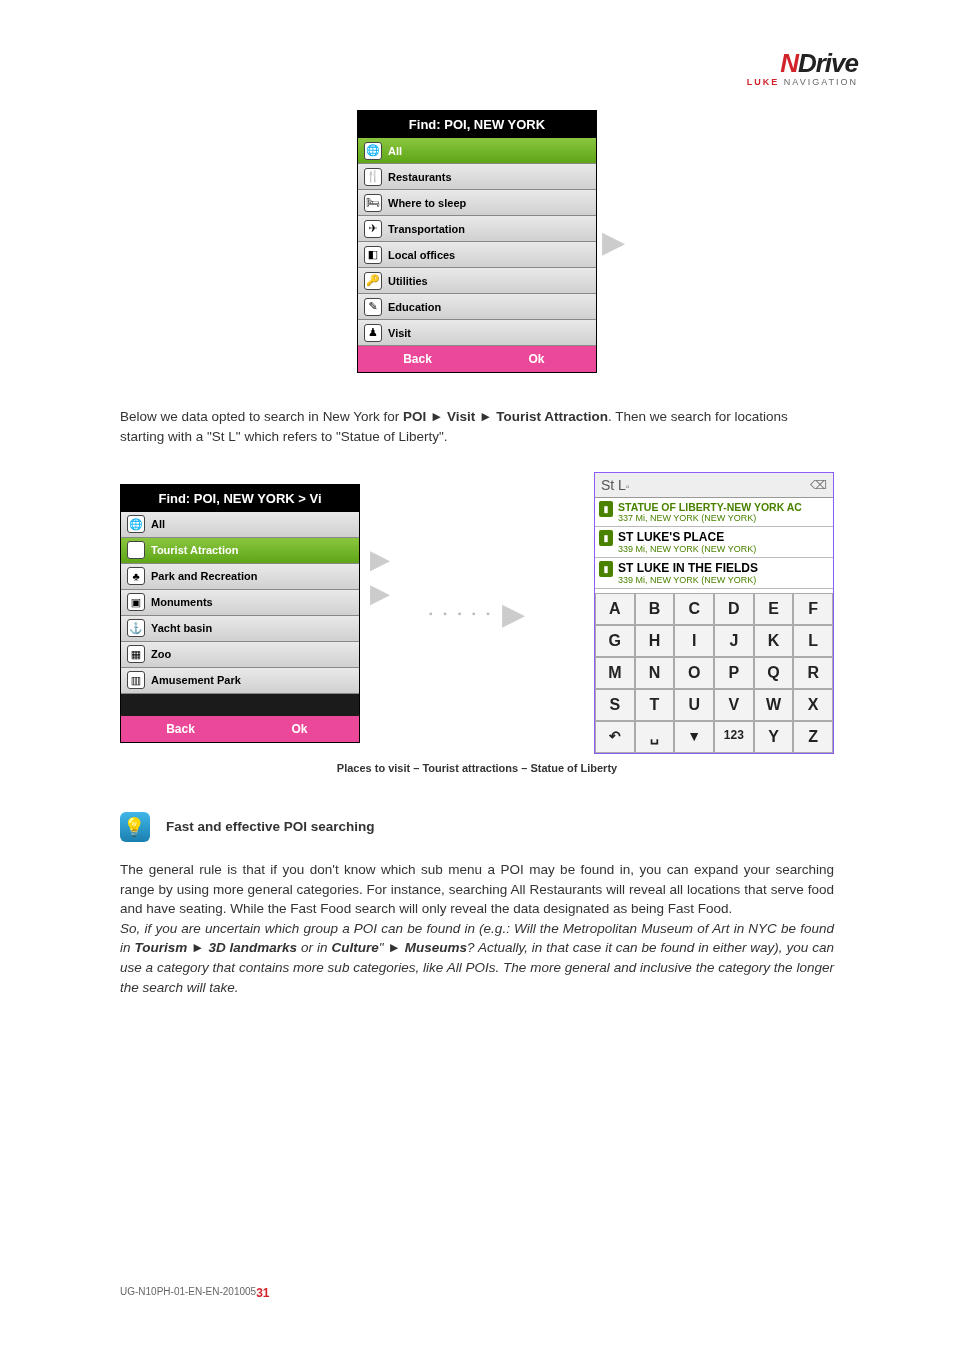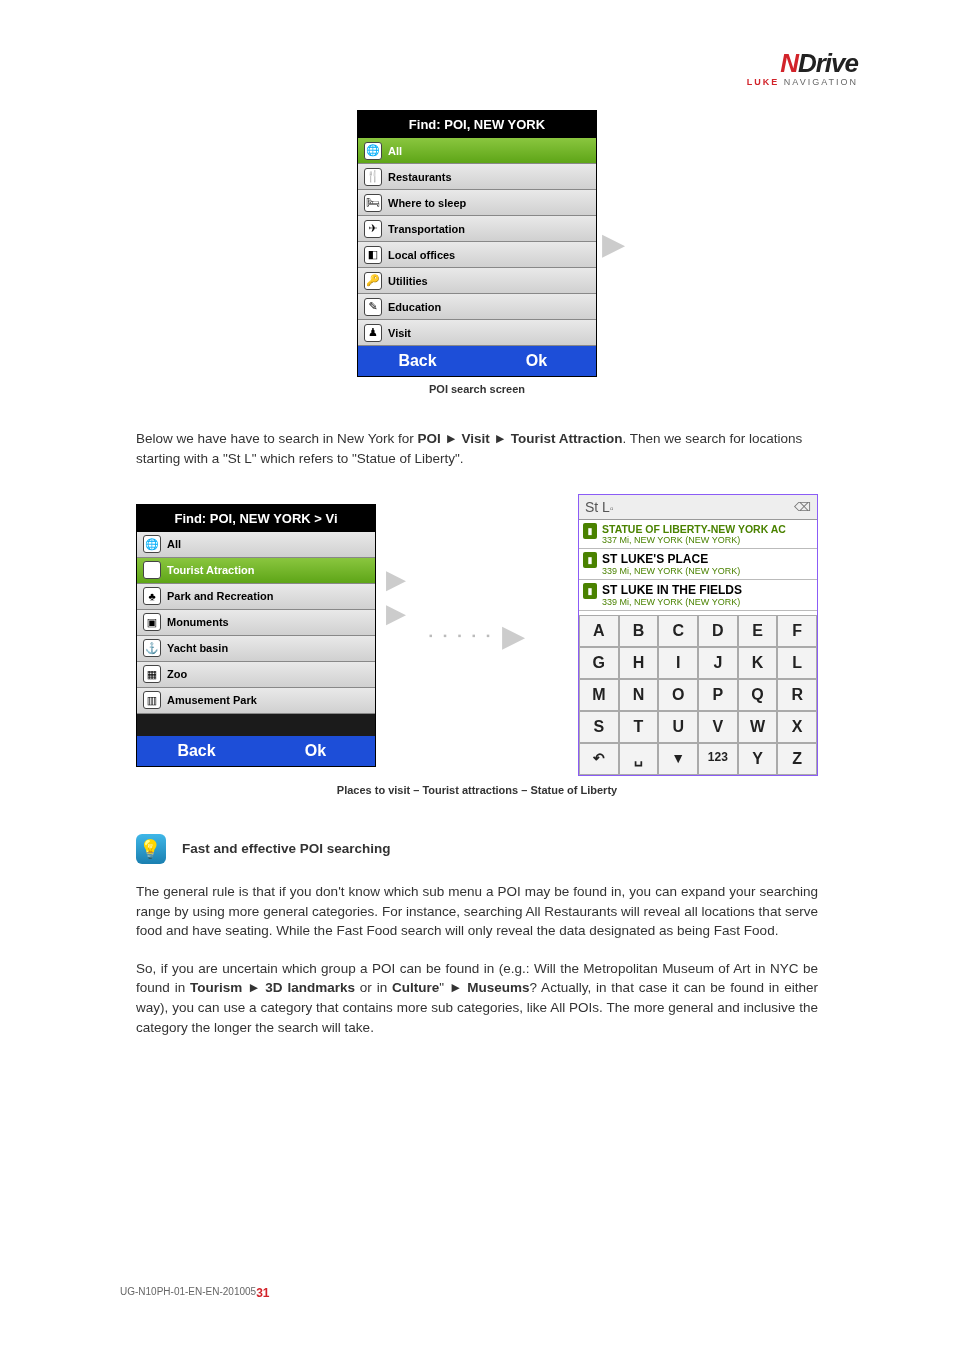--- a/index.html
+++ b/index.html
@@ -8,21 +8,21 @@
     font-family: Arial, Helvetica, sans-serif;
     width: 954px;
     height: 1350px;
     position: relative;
   }
   .page {
     background: #fff;
     width: 954px;
     height: 1350px;
     position: absolute;
-    padding: 40px 16px;
+    padding: 40px 0;
   }
   .logo {
     position: absolute;
     top: 48px;
     right: 96px;
     text-align: right;
   }
   .logo-main { font-family: Arial Black, Arial, sans-serif; font-style: italic; font-weight: 900; font-size: 26px; letter-spacing: -1px; color: #222; }
   .logo-n { color: #d2232a; }
   .logo-sub { font-size: 9px; letter-spacing: 2px; color: #666; margin-top: -2px; }
@@ -68,24 +68,24 @@
   .shot-row .lbl { font-weight: bold; font-size: 11px; }
   .icon-box {
     width: 18px; height: 18px;
     border: 1px solid #444;
     border-radius: 3px;
     background: #fff;
     display: flex; align-items: center; justify-content: center;
     font-size: 11px;
   }
   .shot-foot {
-    background: #1d4ed8;
+    background: #ec4899;
     display: flex;
     font-weight: bold;
-    font-size: 16px;
+    font-size: 12px;
   }
   .shot-foot div { flex:1; text-align:center; padding: 6px 0; }
 
   .arrow {
     color: #ccc;
     font-size: 30px;
   }
 
   .caption { text-align:center; font-size:11px; font-weight:bold; color:#333; margin-top:6px; }
 
@@ -172,25 +172,24 @@
             <span class="lbl">Visit</span>
           </div>
         </div>
       <div class="shot-foot">
         <div>Back</div>
         <div>Ok</div>
       </div>
     </div>
     <div class="arrow" style="position:absolute; left:calc(50% + 125px);">▶</div>
   </div>
-  <div class="caption">POI search screen</div>
 
   <div class="content" style="margin-top:34px;">
     <p>
-      <span>Below we have have to search in New York for </span><b>POI ► Visit ► Tourist Attraction</b><span>. Then we search for locations starting with a "St L" which refers to "Statue of Liberty".</span>
+      <span>Below we data opted to search in New York for </span><b>POI ► Visit ► Tourist Attraction</b><span>. Then we search for locations starting with a "St L" which refers to "Statue of Liberty".</span>
     </p>
   </div>
 
   <div style="display:flex; align-items:center; justify-content:center; gap:12px; margin:26px 120px 0;">
     <div style="position:relative;">
       <div class="shot">
         <div class="shot-title">Find: POI, NEW YORK &gt; Vi</div>
         <div id="shot2rows">
             <div class="shot-row">
               <span class="icon-box">🌐</span>
@@ -300,21 +299,21 @@
     </div>
   </div>
   <div class="caption" style="margin-top:8px;">Places to visit – Tourist attractions – Statue of Liberty</div>
 
   <div class="content" style="margin-top:38px;">
     <div style="display:flex; align-items:center; gap:16px;">
       <div class="tip-icon">💡</div>
       <b style="color:#333;">Fast and effective POI searching</b>
     </div>
     <p class="desc" style="margin-top:18px;">The general rule is that if you don't know which sub menu a POI may be found in, you can expand your searching range by using more general categories. For instance, searching All Restaurants will reveal all locations that serve food and have seating. While the Fast Food search will only reveal the data designated as being Fast Food.</p>
-    <p class="desc" style="margin-top:18px;">
+    <p class="desc" style="margin-top:0;font-style:italic;">
       <span>So, if you are uncertain which group a POI can be found in (e.g.: Will the Metropolitan Museum of Art in NYC be found in </span><b>Tourism ► 3D landmarks</b><span> or in </span><b>Culture</b><span>" ► </span><b>Museums</b><span>? Actually, in that case it can be found in either way), you can use a category that contains more sub categories, like All POIs. The more general and inclusive the category the longer the search will take.</span>
     </p>
   </div>
 
   <div class="footer">
     <span>UG-N10PH-01-EN-EN-201005</span>
     <span class="pg">31</span>
   </div>
 </div>
 

